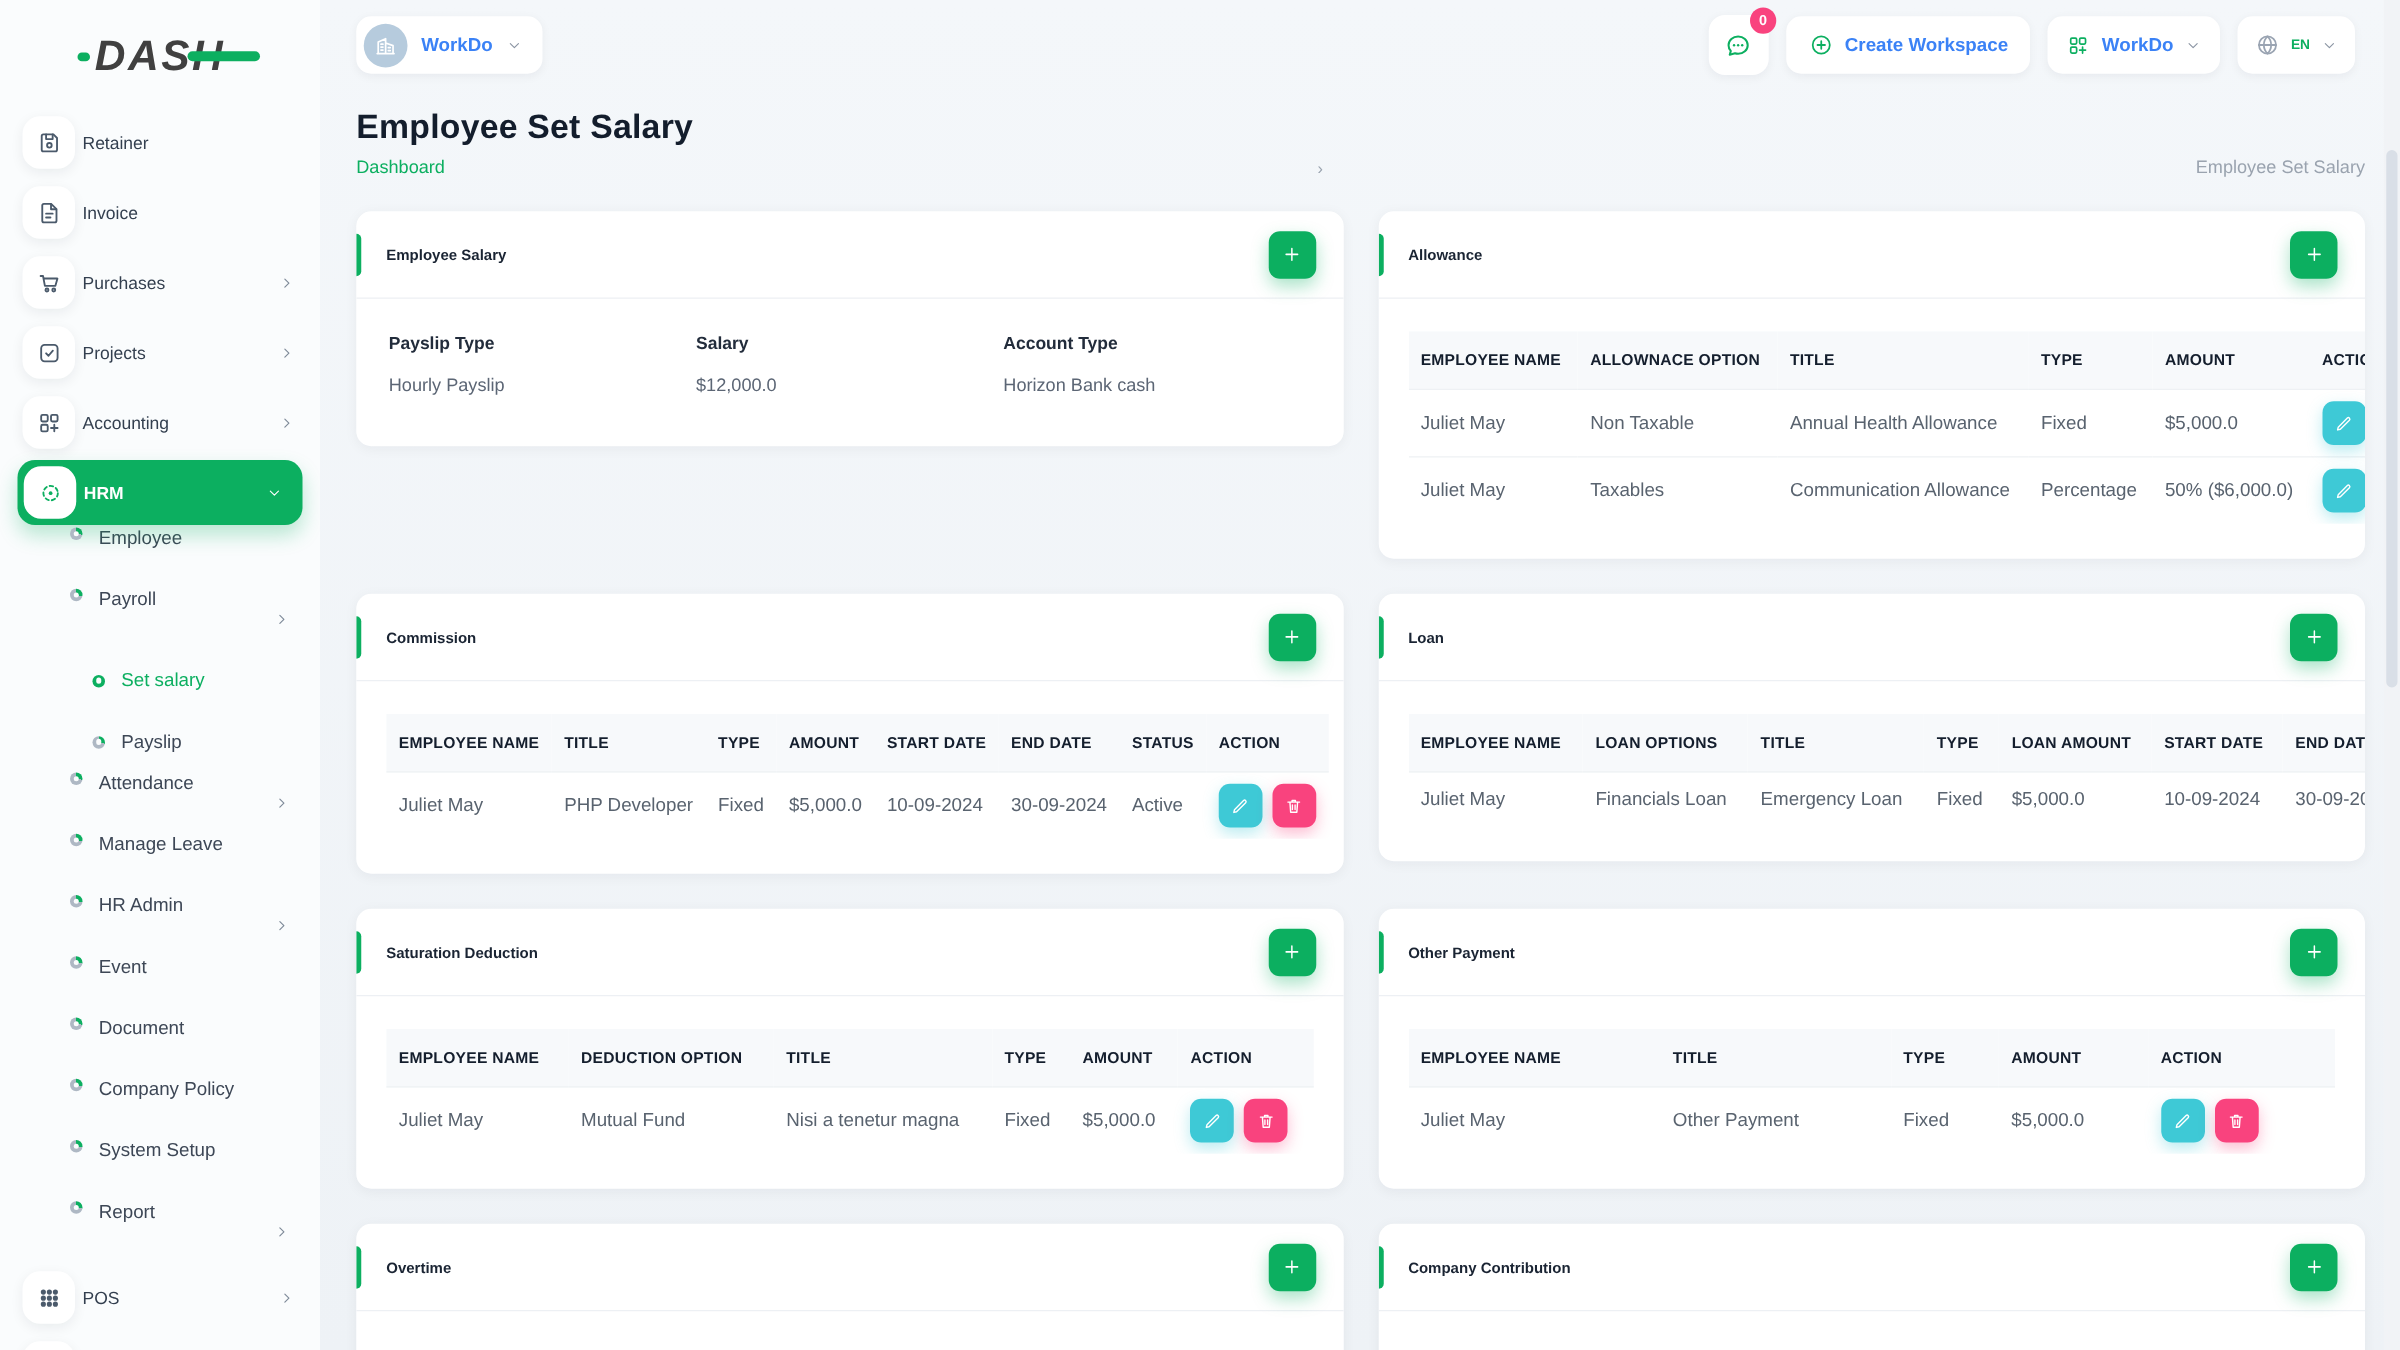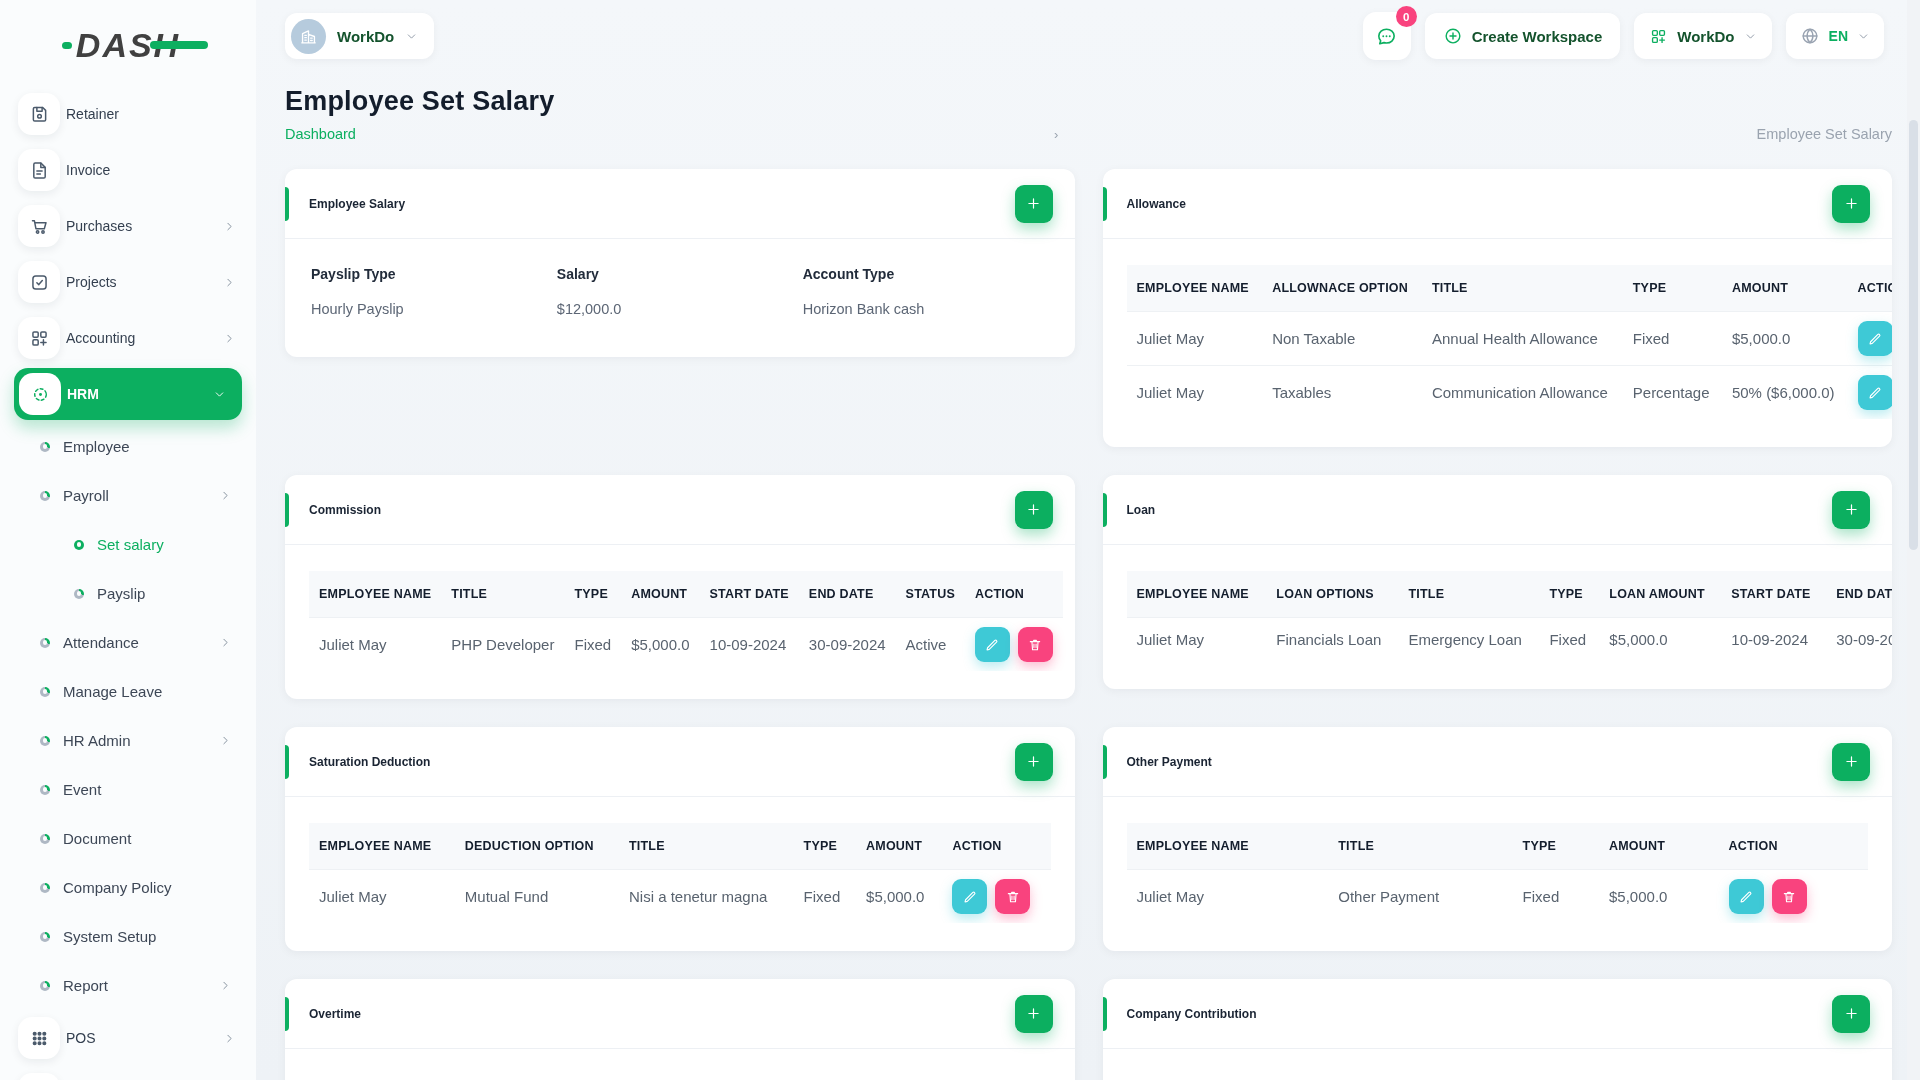--- a/index.html
+++ b/index.html
@@ -23,50 +23,50 @@
     box-shadow:0 3px 10px rgba(16,24,40,.07); display:flex; align-items:center; justify-content:center; color:#4b5a6b; }
   .icon-box svg { width:21px; height:21px; }
   .nav-label { margin-left:6px; font-size:14px; color:#333f4f; flex:1; white-space:nowrap; }
   .nav-module .chev, .nav-sub .chev { color:#7e8a99; }
   .chev svg { width:13px; height:13px; }
   .nav-module.active { margin:2px 14px; height:52px; padding:0 16px 0 5px; background:#0CAF60; border-radius:14px;
     box-shadow:0 8px 16px rgba(12,175,96,.28); }
   .nav-module.active .icon-box { box-shadow:none; color:#0CAF60; }
   .nav-module.active .nav-label { color:#ffffff; font-weight:700; }
   .nav-module.active .chev { color:#ffffff; }
-  .nav-sub { height:49px; display:flex; align-items:center; padding:0 24px 0 40px; cursor:pointer; }
+  .nav-sub { height:49px; display:flex; padding:0 24px 0 40px; cursor:pointer;margin-left:16px; }
   .nav-subsub { height:49px; display:flex; align-items:center; padding:0 24px 0 74px; cursor:pointer; }
   .bullet { width:10px; height:10px; min-width:10px; border-radius:50%; position:relative;
     background:conic-gradient(#0CAF60 0 100deg,#aeb8c4 100deg 360deg); }
   .bullet::after { content:''; position:absolute; inset:2.6px; border-radius:50%; background:#fafcfd; }
   .nav-sub .nav-label, .nav-subsub .nav-label { margin-left:13px; font-size:15px; color:#3d4756; }
   .nav-subsub.active .nav-label { color:#0CAF60; }
   .nav-subsub.active .bullet { background:#0CAF60; }
 
   
   .main { flex:1; display:flex; flex-direction:column; height:100%; overflow:hidden; }
   .topbar { height:72px; min-height:72px; display:flex; align-items:center; padding:0 36px 0 29px; }
   .pill { background:#ffffff; border-radius:12px; box-shadow:0 2px 8px rgba(16,24,40,.05);
     display:flex; align-items:center; cursor:pointer; }
   .ws-pill { height:46px; padding:0 16px 0 6px; gap:11px; }
   .avatar { width:35px; height:35px; border-radius:50%; background:#b6cbdd; display:flex; align-items:center; justify-content:center; color:#fff; }
   .avatar svg { width:19px; height:19px; }
-  .pill-label { font-size:15px; font-weight:600; color:#14532d; }
+  .pill-label { font-size:15px; font-weight:600; color:#3b82f6; }
   .top-right { margin-left:auto; display:flex; align-items:center; gap:14px; }
   .chat-btn { width:48px; height:48px; border-radius:13px; justify-content:center; position:relative; color:#0CAF60; }
   .chat-btn svg { width:23px; height:23px; }
   .badge { position:absolute; top:-6px; right:-6px; min-width:21px; height:21px; border-radius:50%;
     background:#f9437e; color:#fff; font-size:11.5px; font-weight:700; display:flex; align-items:center; justify-content:center; }
   .cw-pill { height:46px; padding:0 18px; gap:9px; }
   .cw-pill .icon { color:#0CAF60; } .cw-pill .icon svg { width:20px; height:20px; }
   .wd-pill { height:46px; padding:0 15px; gap:9px; }
   .wd-pill .grid-ic { color:#0CAF60; } .wd-pill .grid-ic svg { width:19px; height:19px; }
   .lang-pill { height:46px; padding:0 14px; gap:9px; }
   .lang-pill .globe { color:#9aa4b2; } .lang-pill .globe svg { width:20px; height:20px; }
-  .lang-label { color:#0CAF60; font-weight:700; font-size:14px; }
+  .lang-label { color:#0CAF60; font-weight:700; font-size:11px; }
   .pill .chev { color:#8b95a3; }
 
   .content { flex:1; padding:14px 28px 0 29px; overflow:hidden; }
   .page-title { font-size:27px; font-weight:700; color:#131d2c; letter-spacing:.2px; }
   .breadcrumb { margin-top:9px; display:flex; align-items:center; gap:10px; font-size:14.5px;justify-content:space-between; }
   .bc-root { color:#0CAF60; cursor:pointer; }
   .bc-sep { color:#9aa3af; font-size:13px; }
   .bc-current { color:#9aa3af; }
 
   .grid { margin-top:27px; display:grid; grid-template-columns:1fr 1fr; column-gap:28px; row-gap:28px; align-items:start; }

